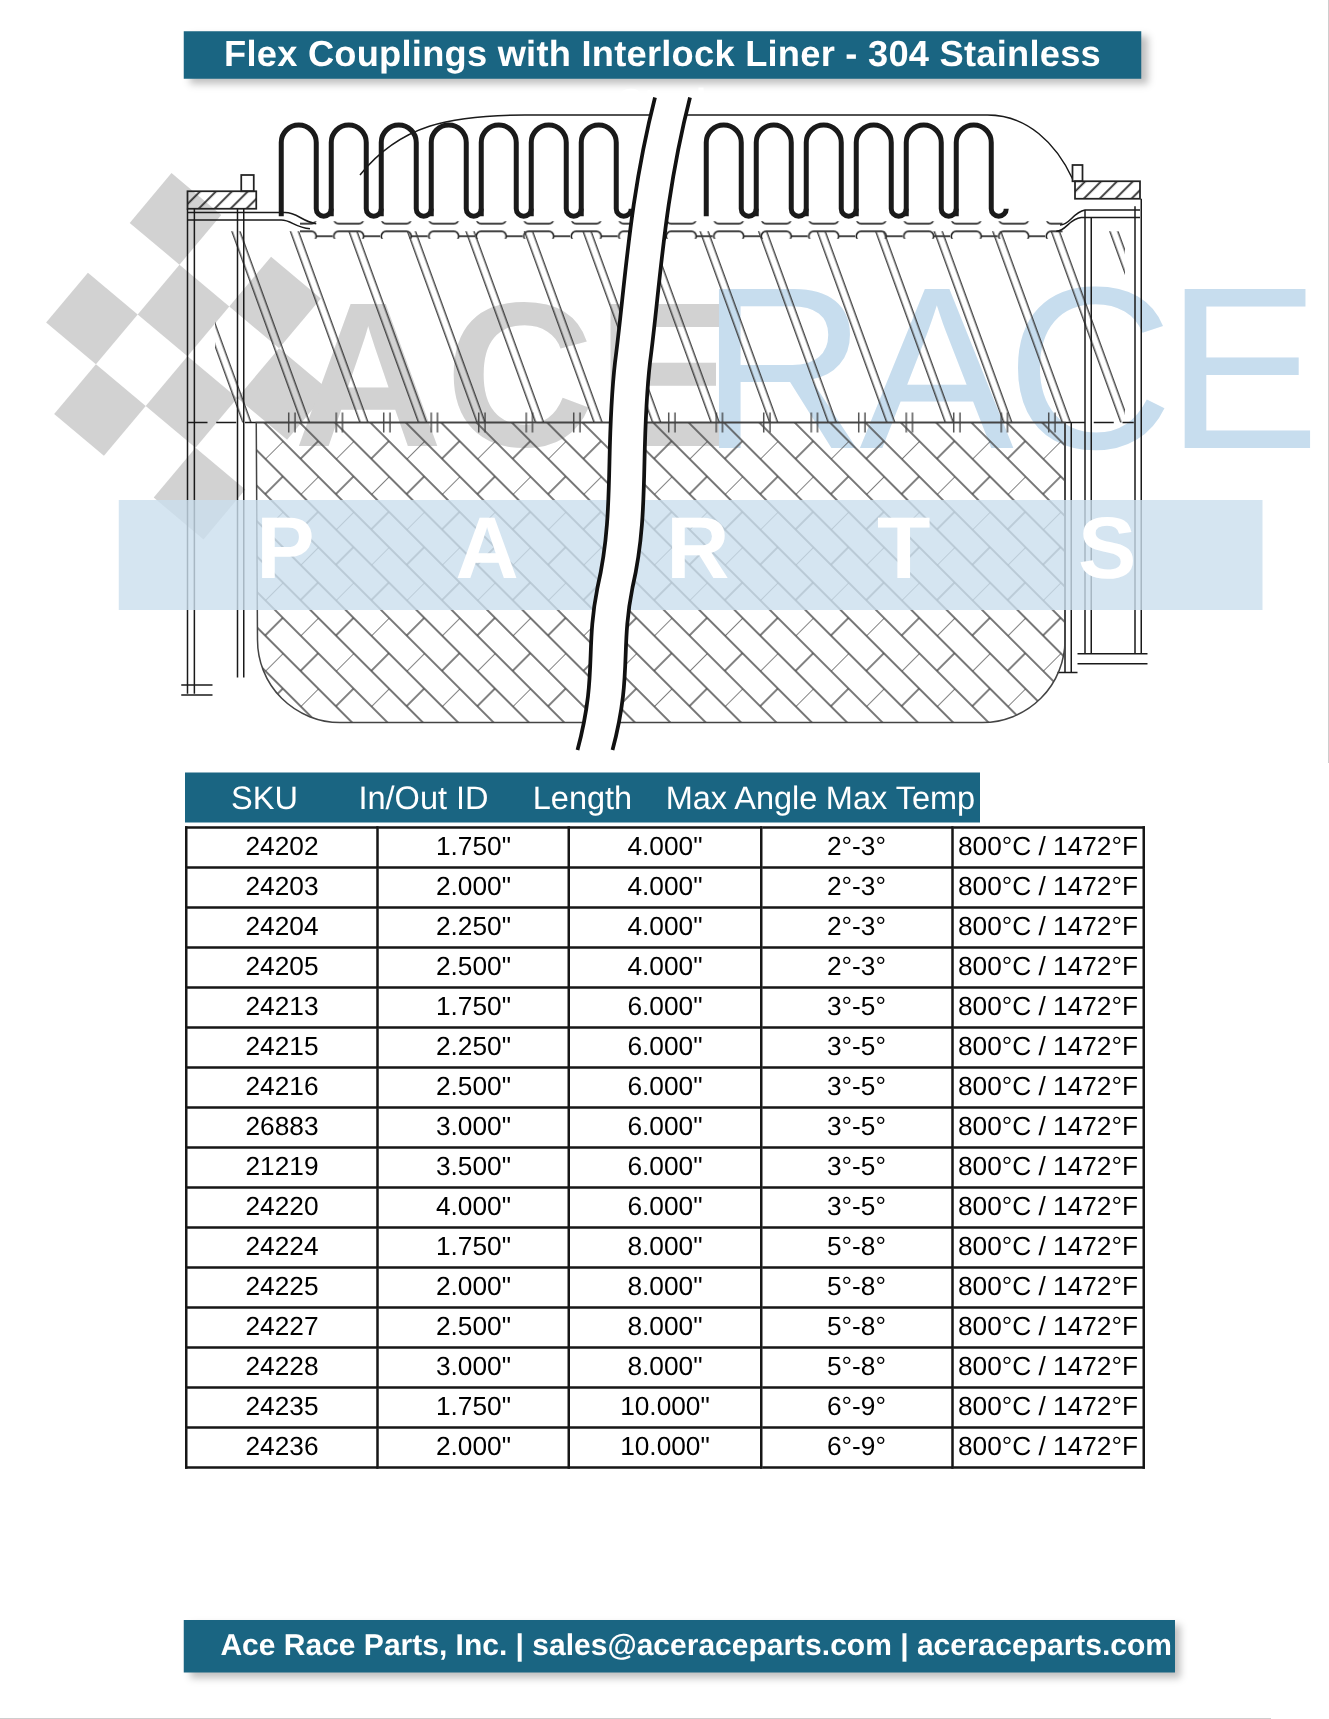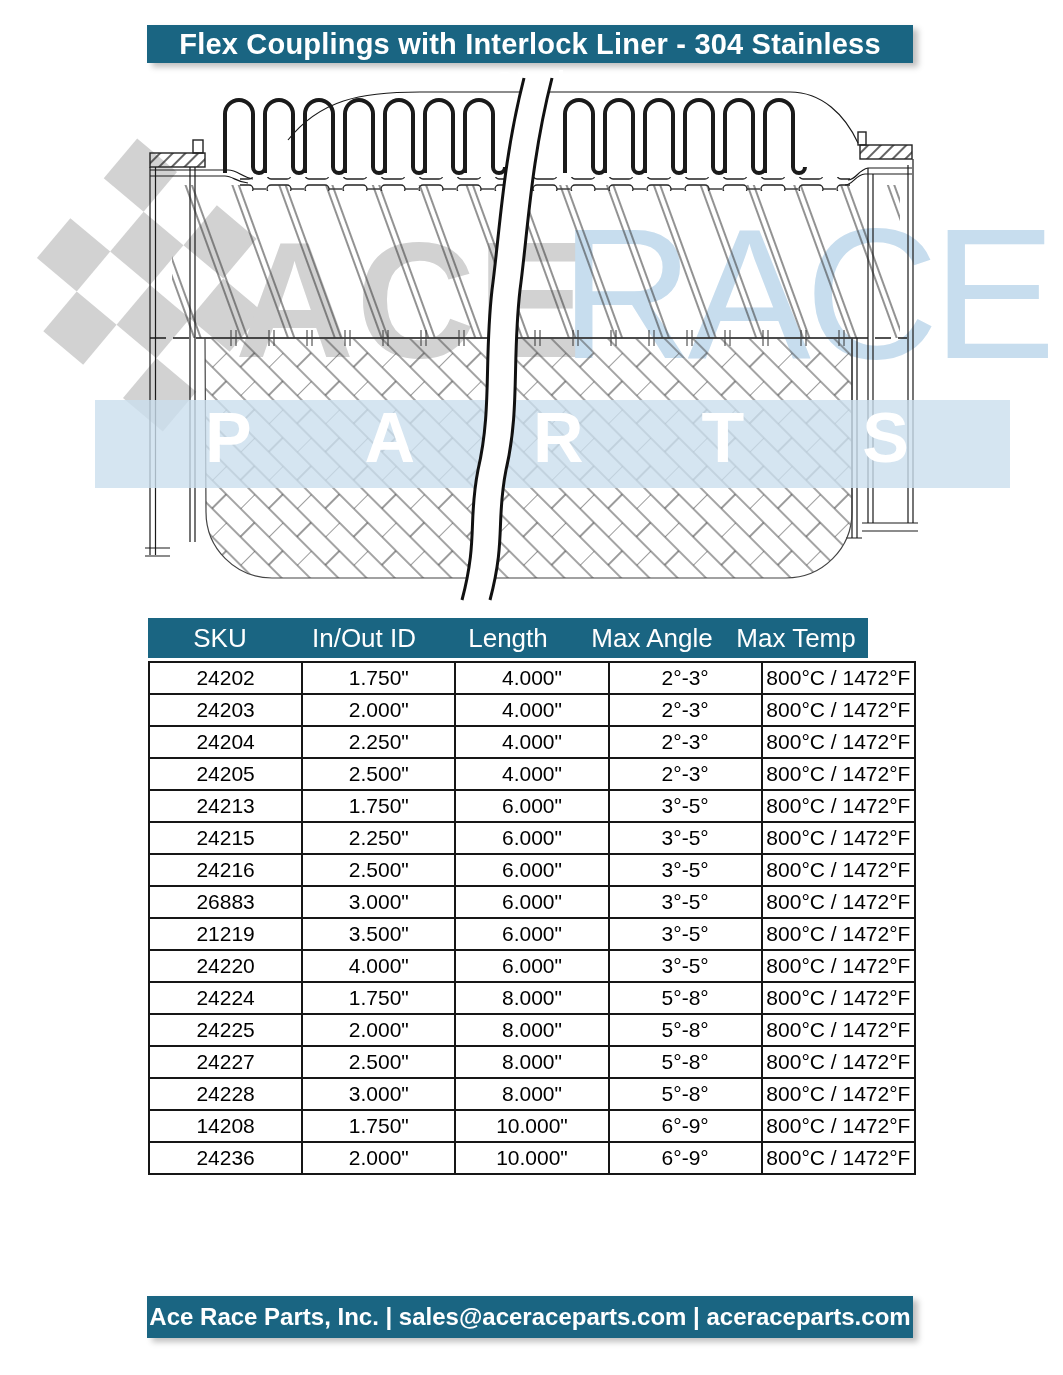--- a/index.html
+++ b/index.html
@@ -5,24 +5,24 @@
   html,body{margin:0;padding:0;background:#888;}
   .page{
     position:relative;width:1063px;height:1375px;background:#fff;
     font-family:"Liberation Sans",sans-serif;overflow:hidden;margin:0 auto;
   }
   .bar{
     position:absolute;left:147px;width:766px;background:#1A6582;color:#fff;
     text-align:center;box-shadow:5px 4px 6px rgba(0,0,0,.25);
   }
   .title-bar{top:25px;height:38px;line-height:38px;font-size:29px;font-weight:600;letter-spacing:.2px;}
-  .footer-bar{top:1296px;height:42px;line-height:42px;font-size:24px;font-weight:600;}
+  .footer-bar{top:1296px;height:42px;line-height:42px;font-size:24px;font-weight:600;padding-left:27px;}
   .drawing{position:absolute;left:0;top:70px;width:1063px;height:545px;}
   .col-header{
-    position:absolute;left:148px;top:618px;width:720px;height:40px;background:#1A6582;
+    position:absolute;left:148px;top:618px;width:636px;height:40px;background:#1A6582;
     display:flex;align-items:center;color:#fff;font-size:26px;
   }
   .col-header span{flex:1;text-align:center;white-space:nowrap;}
   .spec-table{
     position:absolute;left:148px;top:661px;width:768px;
     border-collapse:collapse;table-layout:fixed;padding-left:48px;
   }
   .spec-table td{
     border:2px solid #161616;height:30px;padding:0;text-align:center;
     font-size:21px;color:#000;white-space:nowrap;overflow:hidden;
@@ -232,21 +232,21 @@
           <td>800°C / 1472°F</td>
         </tr>
         <tr>
           <td>24228</td>
           <td>3.000"</td>
           <td>8.000"</td>
           <td>5°-8°</td>
           <td>800°C / 1472°F</td>
         </tr>
         <tr>
-          <td>14208</td>
+          <td>24235</td>
           <td>1.750"</td>
           <td>10.000"</td>
           <td>6°-9°</td>
           <td>800°C / 1472°F</td>
         </tr>
         <tr>
           <td>24236</td>
           <td>2.000"</td>
           <td>10.000"</td>
           <td>6°-9°</td>

